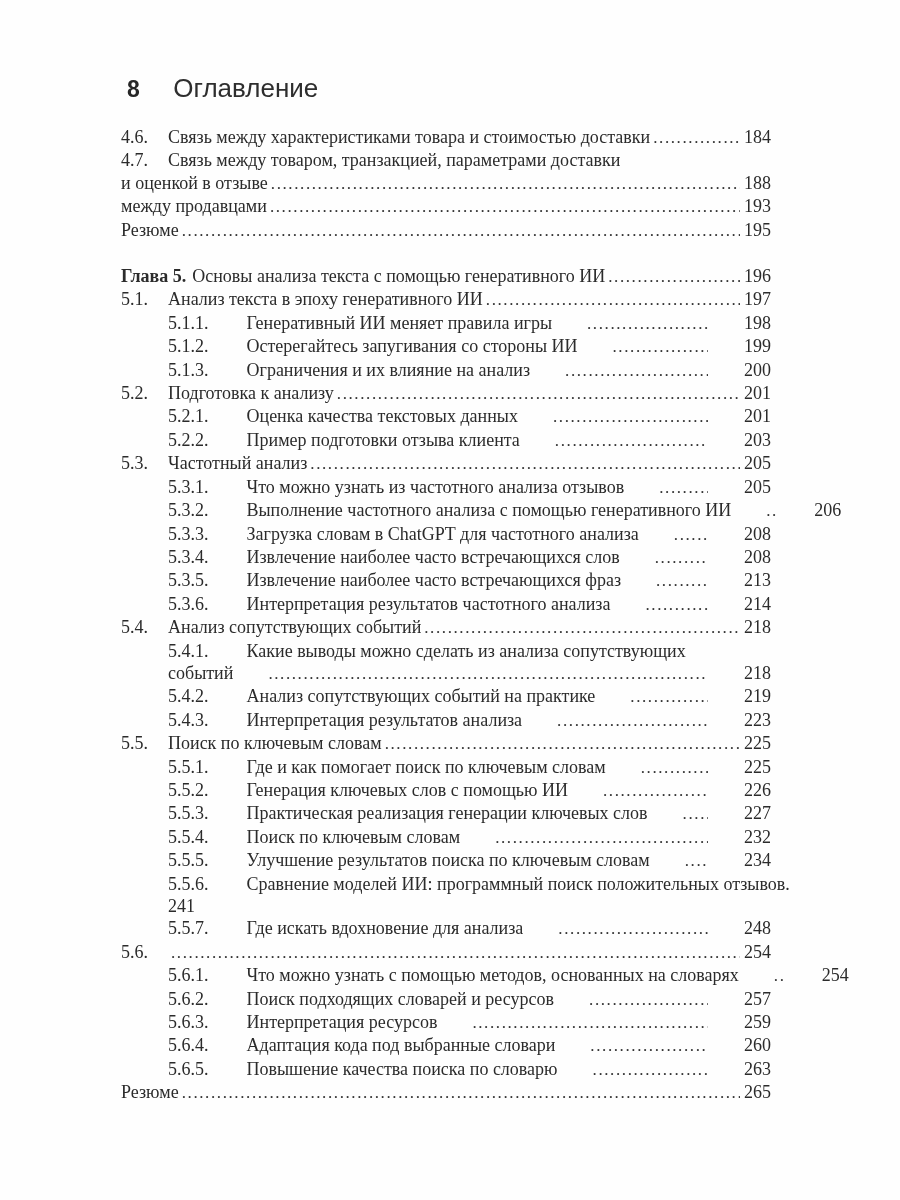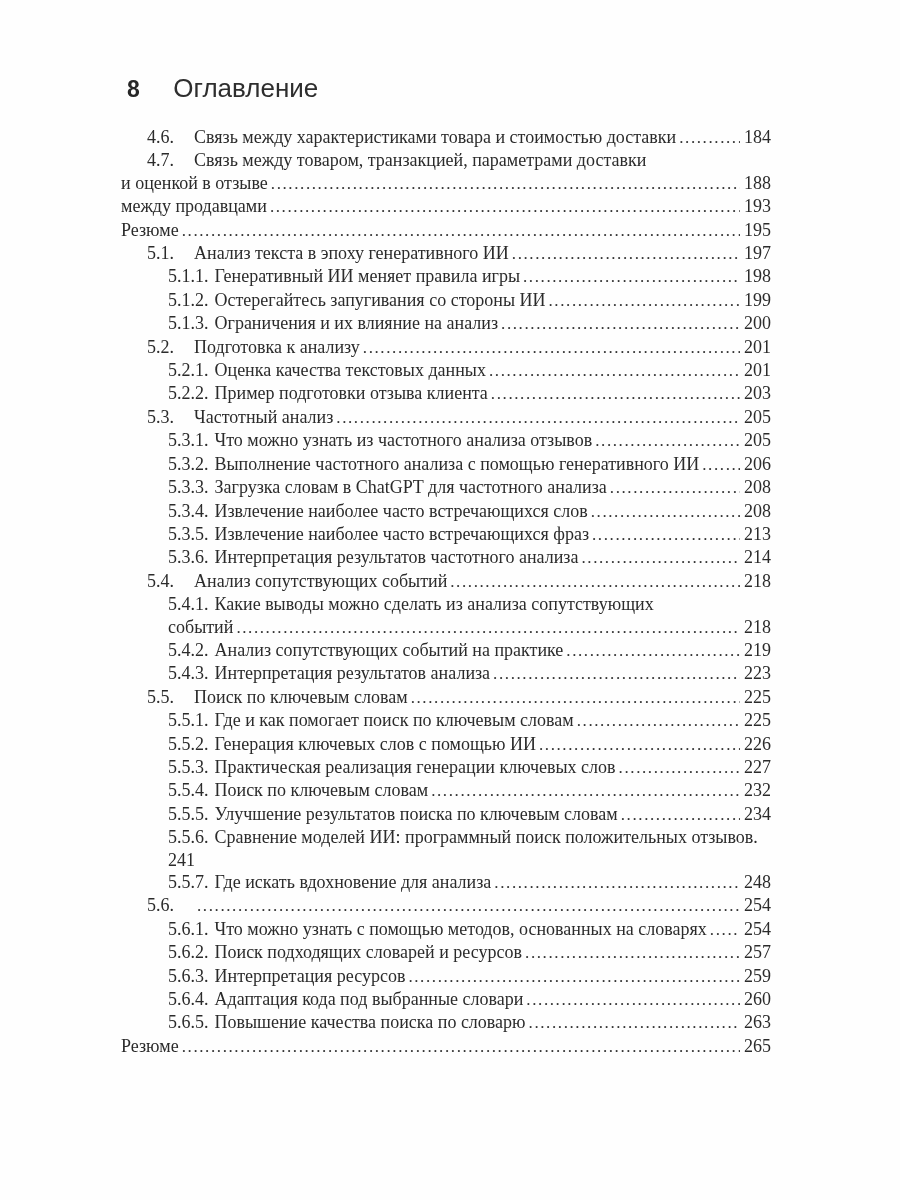--- a/index.html
+++ b/index.html
@@ -43,24 +43,24 @@
     line-height: 22.4px;
     color: #2b2b2b;
   }
   .entry { margin: 0; }
   .entry.gap { margin-top: 23px; }
   .line {
     display: flex;
     align-items: baseline;
     white-space: nowrap;
   }
-  .lvl1 .num { flex: 0 0 47px; margin-left: 26px; }
+  .lvl1 .num { flex: 0 0 47px; }
   .lvl0 .num { font-weight: 700; margin-right: 6px; }
   .lvl2 .num { margin-right: 6px; }
-  .lvl2 .line { padding-left: 47px; }
+  .lvl2 .line { padding-left: 47px; gap: 32px; }
   .txt { flex: 0 0 auto; }
   .dots {
     flex: 1 1 0;
     min-width: 12px;
     overflow: hidden;
     margin-left: 3px;
     margin-right: 4px;
     color: #333333;
   }
   .dots::before {
@@ -107,20 +107,28 @@
           <span class="page-ref">193</span>
         </div>
       </div>
       <div class="entry lvl0">
         <div class="line">
           <span class="txt">Резюме</span>
           <span class="dots"></span>
           <span class="page-ref">195</span>
         </div>
       </div>
+      <div class="entry lvl0 gap">
+        <div class="line">
+          <span class="num">Глава 5.</span>
+          <span class="txt">Основы анализа текста с помощью генеративного ИИ</span>
+          <span class="dots"></span>
+          <span class="page-ref">196</span>
+        </div>
+      </div>
       <div class="entry lvl1">
         <div class="line">
           <span class="num">5.1.</span>
           <span class="txt">Анализ текста в эпоху генеративного ИИ</span>
           <span class="dots"></span>
           <span class="page-ref">197</span>
         </div>
       </div>
       <div class="entry lvl2">
         <div class="line">

